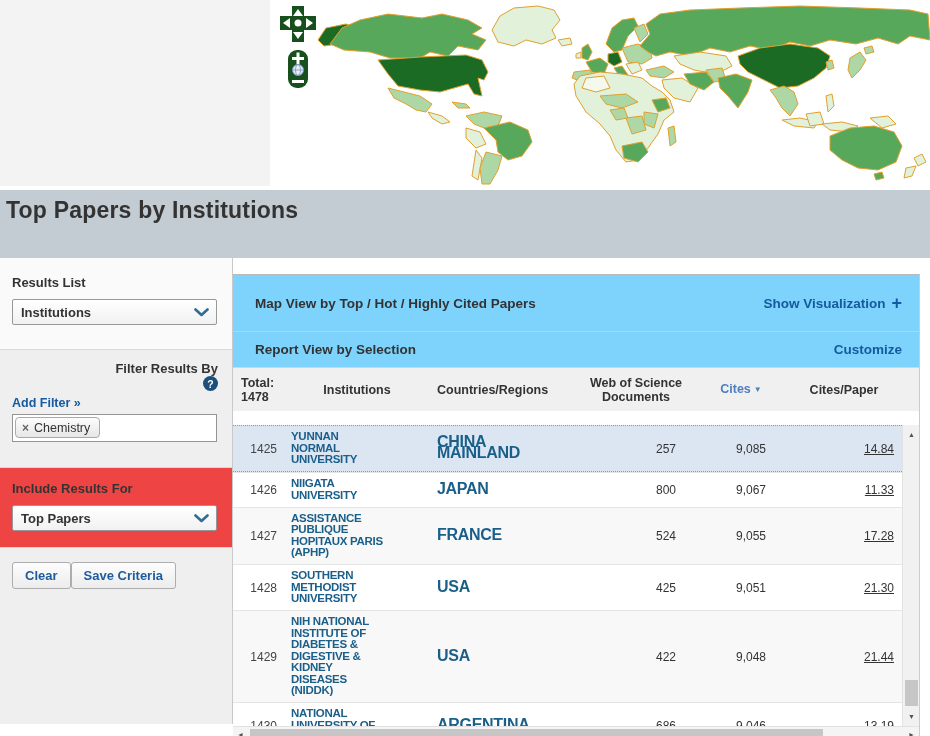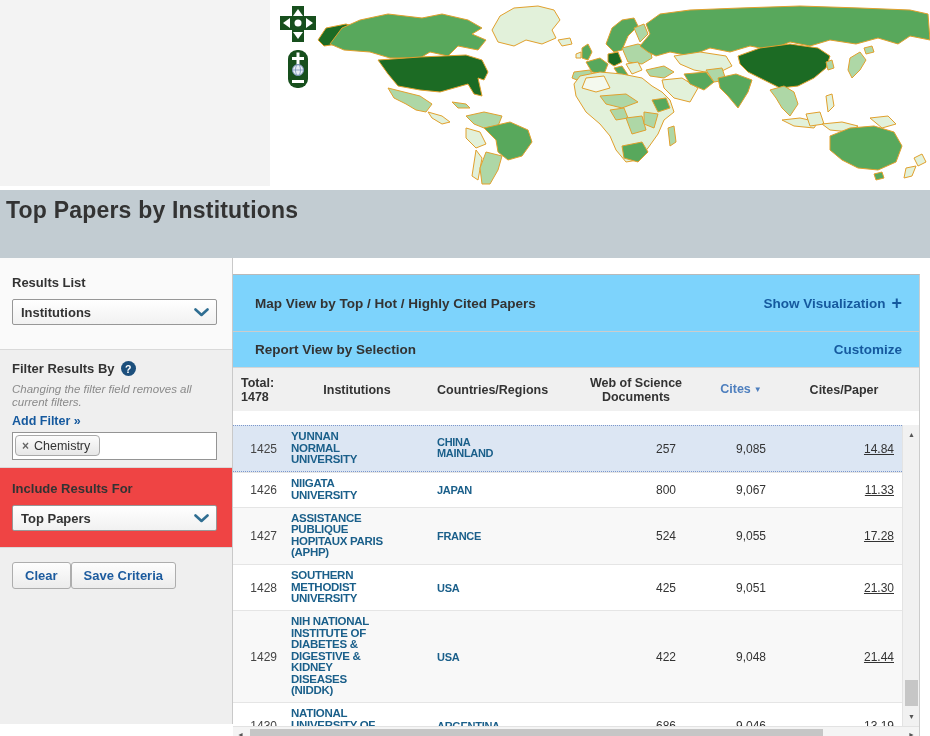--- a/index.html
+++ b/index.html
@@ -21,21 +21,21 @@
 
   
   .sidebar { position:absolute; left:0; top:258px; width:233px; height:466px;
              border-right:1px solid #c9c9c9; display:flex; flex-direction:column; }
   .sb-sec { padding:0 14px 0 12px; border-bottom:1px solid #d9d9d9; }
   .sb-sec1 { height:92px;  background:#fafafa; padding-top:17px; }
   .sb-sec2 { height:118px; background:#efefef; padding-top:11px; }
   .sb-sec3 { height:80px;  background:#ef4444; padding-top:13px; }
   .sb-sec4 { flex:1;       background:#efefef; padding-top:14px; border-bottom:none; }
   .sb-label { font-size:13px; font-weight:bold; color:#333; }
-  .sb-head { display:flex; align-items:flex-end; }
+  .sb-head { display:flex; align-items:flex-end;flex-direction:column; }
   .help-icon { display:inline-flex; align-items:center; justify-content:center;
                width:15px; height:15px; border-radius:50%; background:#1c4f7c; color:#fff;
                font-size:10.5px; font-weight:bold; margin-left:6px; }
   .select-box { margin-top:9px; height:26px; width:205px; border:1px solid #979797; border-radius:2px;
                 background:linear-gradient(#ffffff,#f1f1f1); display:flex; align-items:center;
                 justify-content:space-between; padding:0 7px 0 8px; cursor:pointer; }
   .select-box .val { font-size:13px; font-weight:bold; color:#333; }
   .note { margin-top:7px; font-size:11.5px; line-height:13px; font-style:italic; color:#8a8a8a; width:190px; }
   .add-filter { display:inline-block; margin-top:5px; font-size:12.5px; font-weight:bold; color:#15599e; text-decoration:none; }
   .filter-box { margin-top:3px; width:205px; height:28px; background:#fff; border:1px solid #949494; padding:2px; }
@@ -80,21 +80,21 @@
   .cell { padding:5px 0; font-size:12px; color:#333; }
   .c-rank { width:50px; text-align:right; padding-right:6px; color:#444; }
   .c-inst { width:148px; padding-left:8px; }
   .c-country { width:145px; padding-left:6px; }
   .c-docs { width:120px; text-align:right; padding-right:20px; }
   .c-cites { width:90px; text-align:right; padding-right:20px; }
   .c-cpp { width:116px; text-align:right; padding-right:8px;text-decoration:underline; }
   .lines { white-space:pre-line; }
   .inst-link { color:#1a5f8a; font-weight:bold; font-size:11.5px; line-height:11.5px;
                letter-spacing:-0.3px; text-decoration:none; display:inline-block; }
-  .country-link { color:#1a5f8a; font-weight:bold; font-size:11px; line-height:11.5px;
+  .country-link { color:#1a5f8a; font-weight:bold; font-size:16px; line-height:11.5px;
                   letter-spacing:-0.3px; text-decoration:none; display:inline-block; }
 
   
   .v-scroll { position:absolute; right:0; top:0; width:17px; height:301px; background:#f1f1f1; border-left:1px solid #e3e3e3; }
   .v-scroll .arr { position:absolute; left:0; width:17px; height:15px; display:flex; align-items:center;
                    justify-content:center; font-size:7px; color:#555; cursor:pointer; }
   .v-arr-up { top:2px; } .v-arr-down { bottom:2px; }
   .v-thumb { position:absolute; left:2px; bottom:20px; width:13px; height:26px; background:#c6c6c6; cursor:grab; }
 
   .h-scroll { display:flex; align-items:center; width:686px; height:16px; background:#f4f4f4; border-top:1px solid #e2e2e2; }
@@ -210,21 +210,20 @@
       <svg width="15" height="9" viewBox="0 0 15 9">
         <polyline points="1.5,1.5 7.5,7 13.5,1.5" fill="none" stroke="#2f6e92" stroke-width="2.6" stroke-linecap="round" stroke-linejoin="round"></polyline>
       </svg>
     </div>
   </div>
   <div class="sb-sec sb-sec2">
     <div class="sb-head">
       <span class="sb-label">Filter Results By</span>
       <span class="help-icon">?</span>
     </div>
-    <div class="note">Changing the filter field removes all current filters.</div>
     <a class="add-filter" href="#">Add Filter »</a>
     <div class="filter-box">
       <span class="chip">
         <span class="x">×</span>
         <span>Chemistry</span>
       </span>
     </div>
   </div>
   <div class="sb-sec sb-sec3">
     <div class="sb-label">Include Results For</div>

